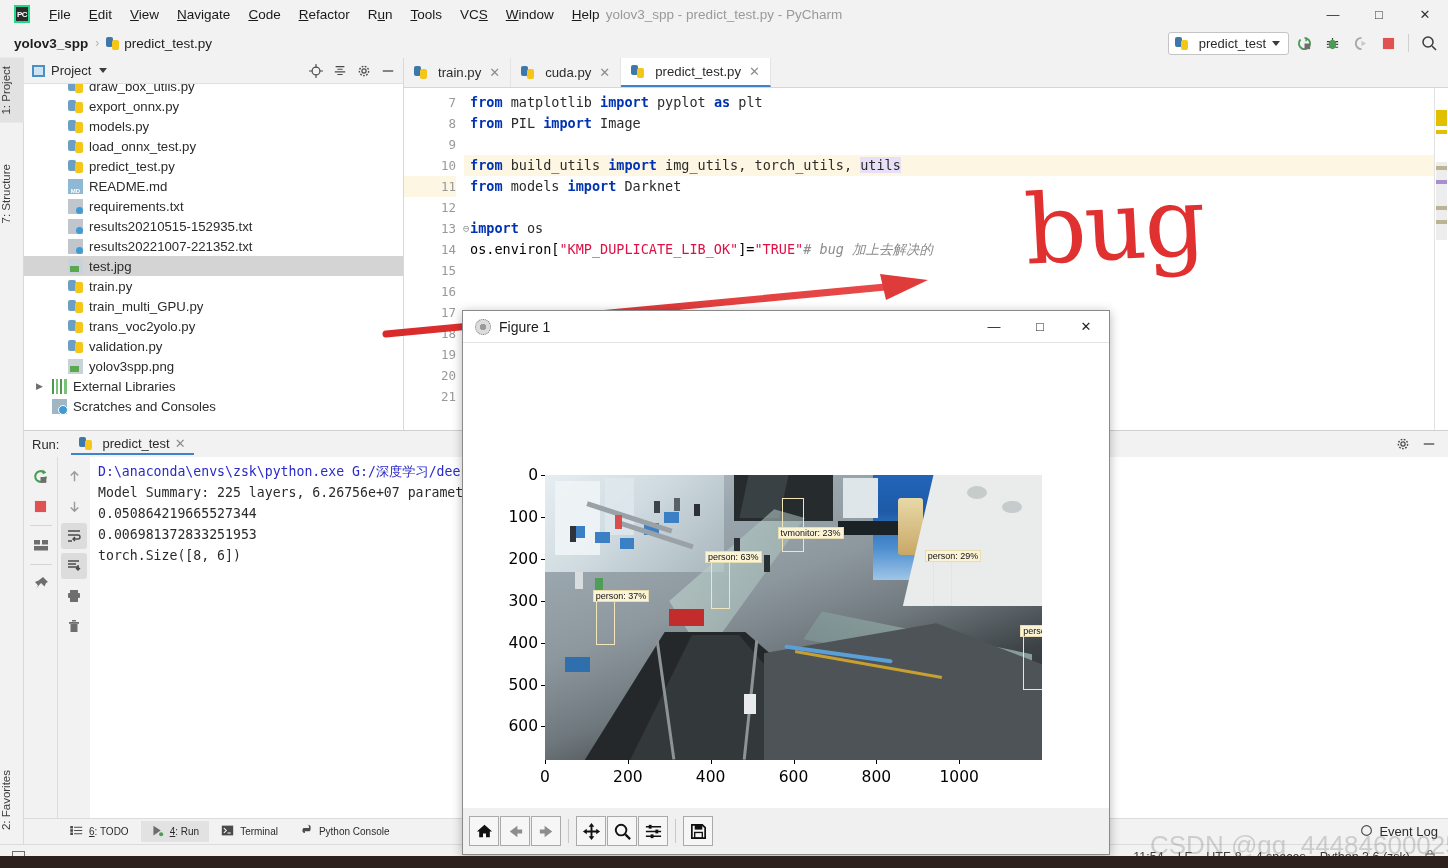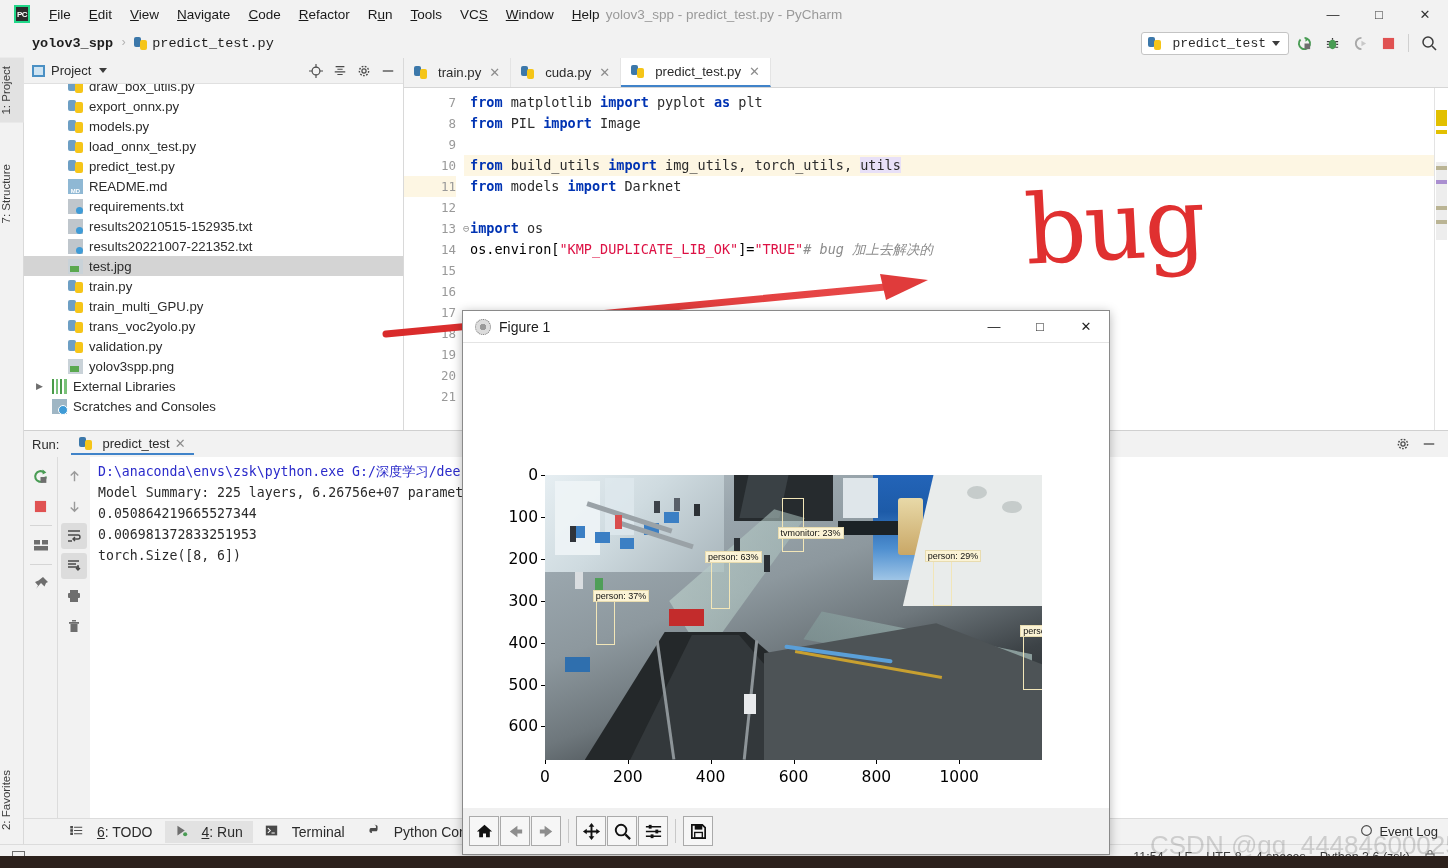--- a/index.html
+++ b/index.html
@@ -19,21 +19,21 @@
   .menubar { height:28px; display:flex; align-items:center; background:#f2f2f2; position:relative; flex:0 0 28px; }
   .pc-logo { width:16px; height:18px; margin:0 10px 0 14px; background:#2b2b2b; border:2px solid #21d789;
              color:#fff; font-size:8px; font-weight:bold; display:flex; align-items:center; justify-content:center; letter-spacing:-0.5px;}
   .menubar .mi { padding:2px 9px; font-size:13.5px; color:#1a1a1a; cursor:default; }
   .menubar .mi u { text-decoration: underline; }
   .win-title { position:absolute; left:0; right:0; text-align:center; color:#9a9a9a; font-size:13.5px; pointer-events:none;}
   .winbtns { margin-left:auto; display:flex; height:28px; z-index:3; }
   .winbtn { width:46px; height:28px; display:flex; align-items:center; justify-content:center; color:#333; font-size:13px; }
 
   
-  .navbar { height:30px; display:flex; align-items:center; padding-left:32px; background:#f2f2f2; flex:0 0 30px; position:relative;font-family:Liberation Mono, monospace; }
+  .navbar { height:30px; display:flex; align-items:center; padding-left:14px; background:#f2f2f2; flex:0 0 30px; position:relative; }
   .crumb { font-size:13.5px; color:#1d1d1d; }
   .crumb.bold { font-weight:bold; }
   .crumb-sep { color:#b4b4b4; margin:0 7px; font-size:12px; }
   .py-ico { display:inline-block; width:13px; height:13px; position:relative; margin-right:5px; vertical-align:-2px; }
   .py-ico:before, .py-ico:after { content:""; position:absolute; width:7px; height:10px; border-radius:2px; }
   .py-ico:before { background:#3c78aa; left:0; top:0; }
   .py-ico:after  { background:#f5c518; right:0; bottom:0; }
   .run-widget { margin-left:auto; display:flex; align-items:center; gap:2px; padding-right:6px; }
   .run-config { display:flex; align-items:center; gap:6px; height:23px; border:1px solid #c4c4c4; border-radius:3px;
                 background:#fff; padding:0 8px 0 6px; font-size:13px; }
@@ -113,21 +113,21 @@
   .rt-ic.on { background:#dcdcdc; border-radius:3px; }
   .hr-s { width:22px; height:1px; background:#d5d5d5; margin:2px 0; }
   .console { flex:1; background:#fff; font-family:"DejaVu Sans Mono", monospace; font-size:13.2px;
              padding:4px 0 0 8px; overflow:hidden; white-space:pre; }
   .console .ln { height:21px; line-height:21px; }
   .console .path { color:#2a2aca; }
 
   
   .toolwin-bar { height:26px; flex:0 0 26px; display:flex; align-items:center; background:#f2f2f2;
                  border-top:1px solid #dcdcdc; padding-left:36px; gap:2px; }
-  .tw { display:flex; align-items:center; gap:14px; padding:3px 10px; font-size:14px; }
+  .tw { display:flex; align-items:center; gap:6px; padding:3px 10px; font-size:10px; }
   .tw.sel { background:#e2e2e2; }
   .tw u { text-decoration:underline; }
   .tw-right { margin-left:auto; display:flex; align-items:center; gap:6px; padding-right:10px; font-size:13px;}
   .statusbar { height:24px; flex:0 0 24px; display:flex; align-items:center; background:#f2f2f2;
                border-top:1px solid #dcdcdc; padding:0 12px; font-size:12.5px; color:#3c3c3c; }
   .sb-right { margin-left:auto; display:flex; align-items:center; gap:14px; }
 
   
   .figwin { position:absolute; left:462px; top:310px; width:648px; height:545px;
             background:#f0f0f0; border:1px solid #8a8a8a; box-shadow:0 2px 10px rgba(0,0,0,.28); z-index:40;

